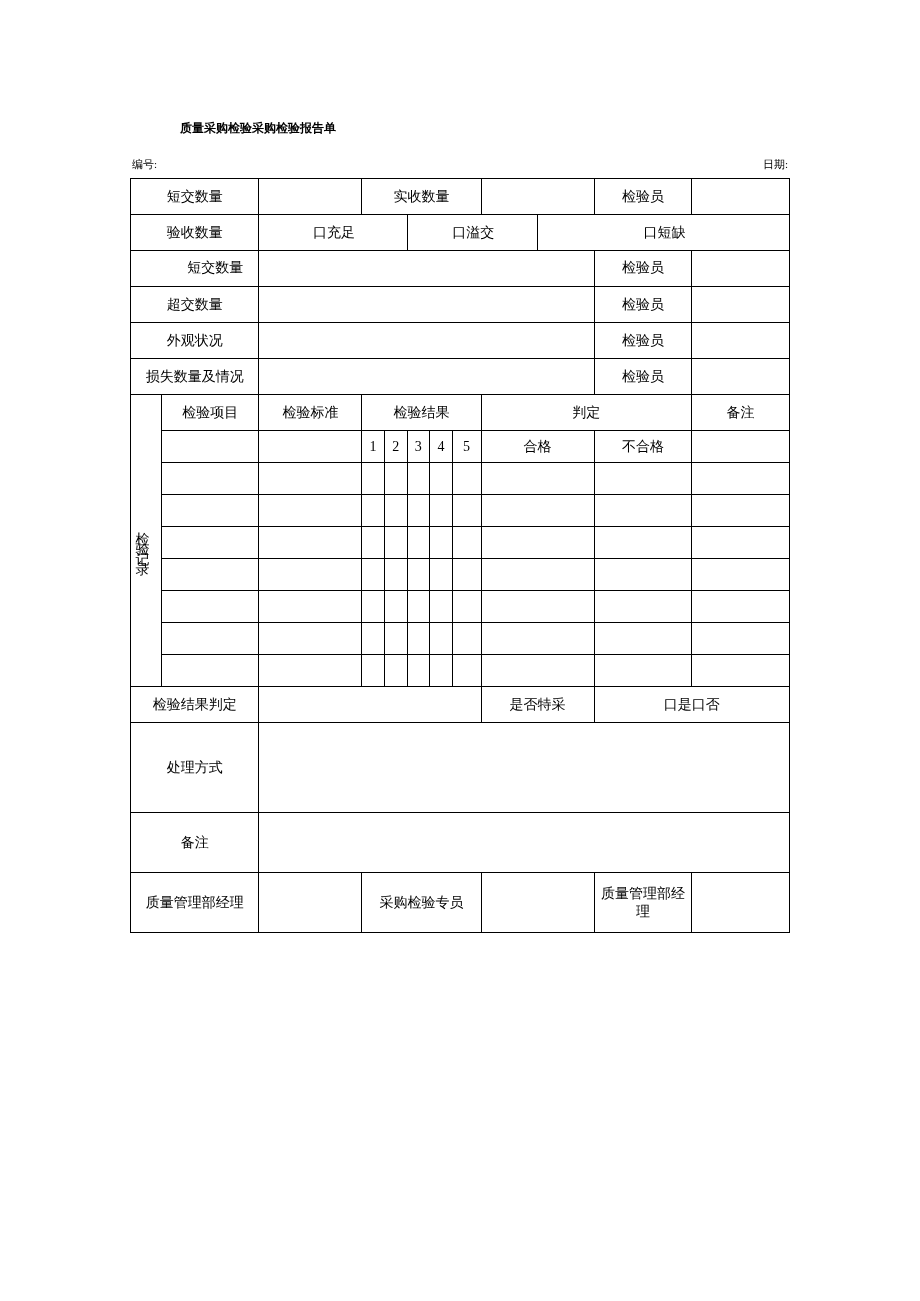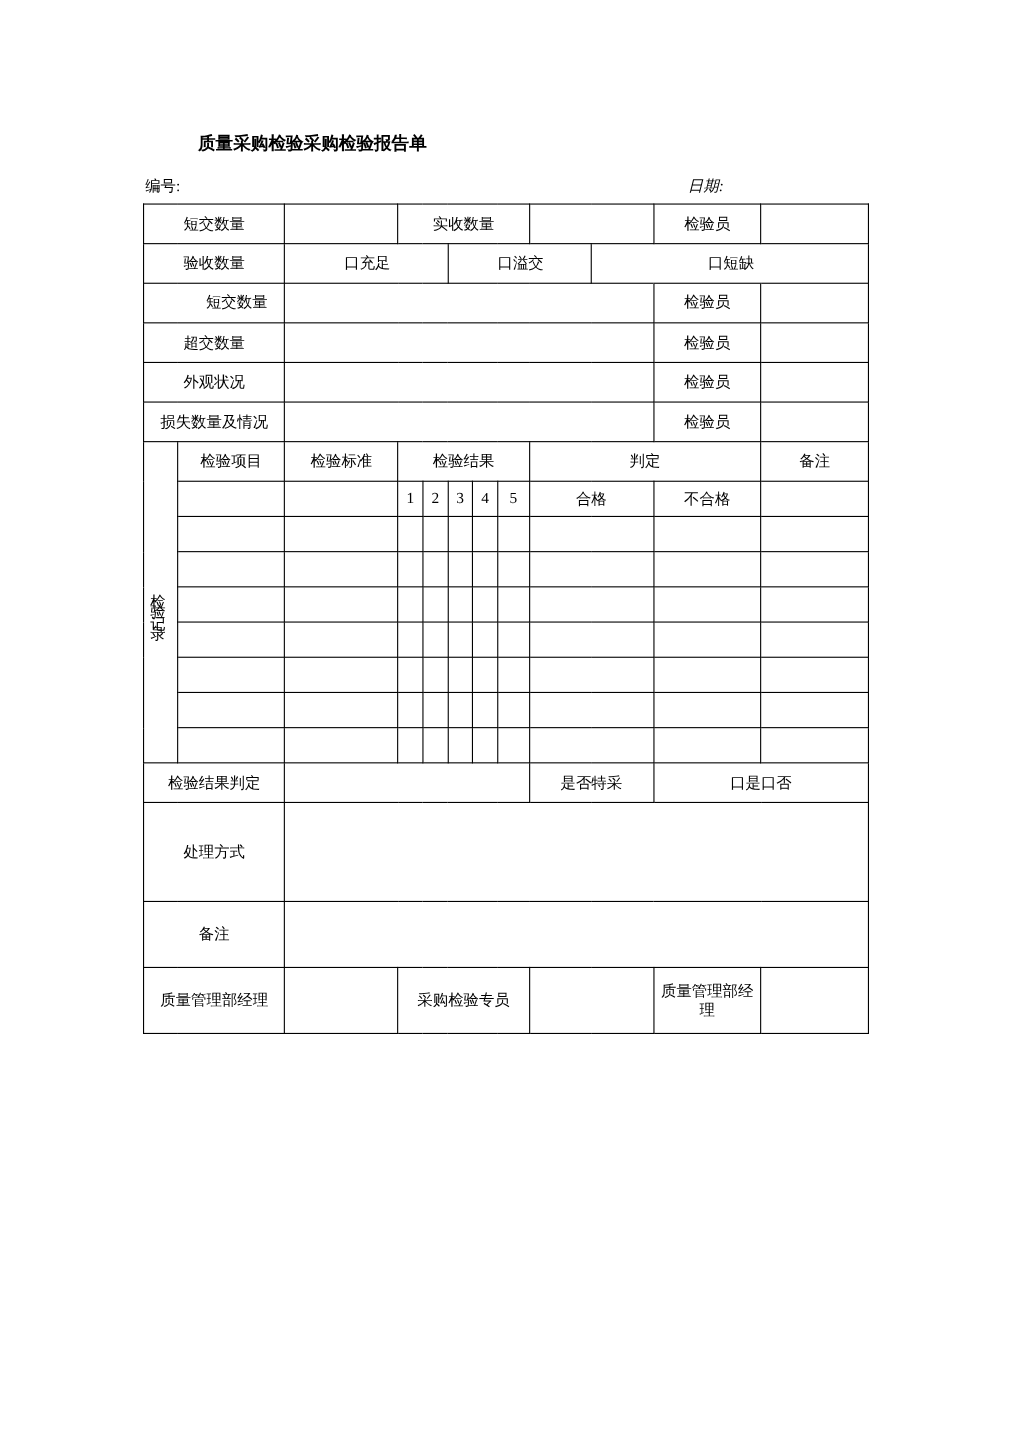--- a/index.html
+++ b/index.html
@@ -11,34 +11,32 @@
       background: #ffffff;
       font-family: "SimSun", "宋体", serif;
       width: 920px;
       height: 1301px;
       padding: 120px 130px 0 130px;
       color: #000;
       font-size: 14px;
     }
     .title {
       font-weight: bold;
-      font-size: 16px;
+      font-size: 12px;
       margin-left: 50px;
       margin-bottom: 20px;
     }
     .meta-row {
       display: flex;
       justify-content: space-between;
       margin-bottom: 6px;
-      font-size: 14px;
+      font-size: 11px;
       padding: 0 2px;
     }
     .meta-right {
-      margin-right: 130px;
-      font-style: italic;
     }
     table {
       border-collapse: collapse;
       width: 100%;
       table-layout: fixed;
     }
     td {
       border: 1px solid #000;
       text-align: center;
       vertical-align: middle;

